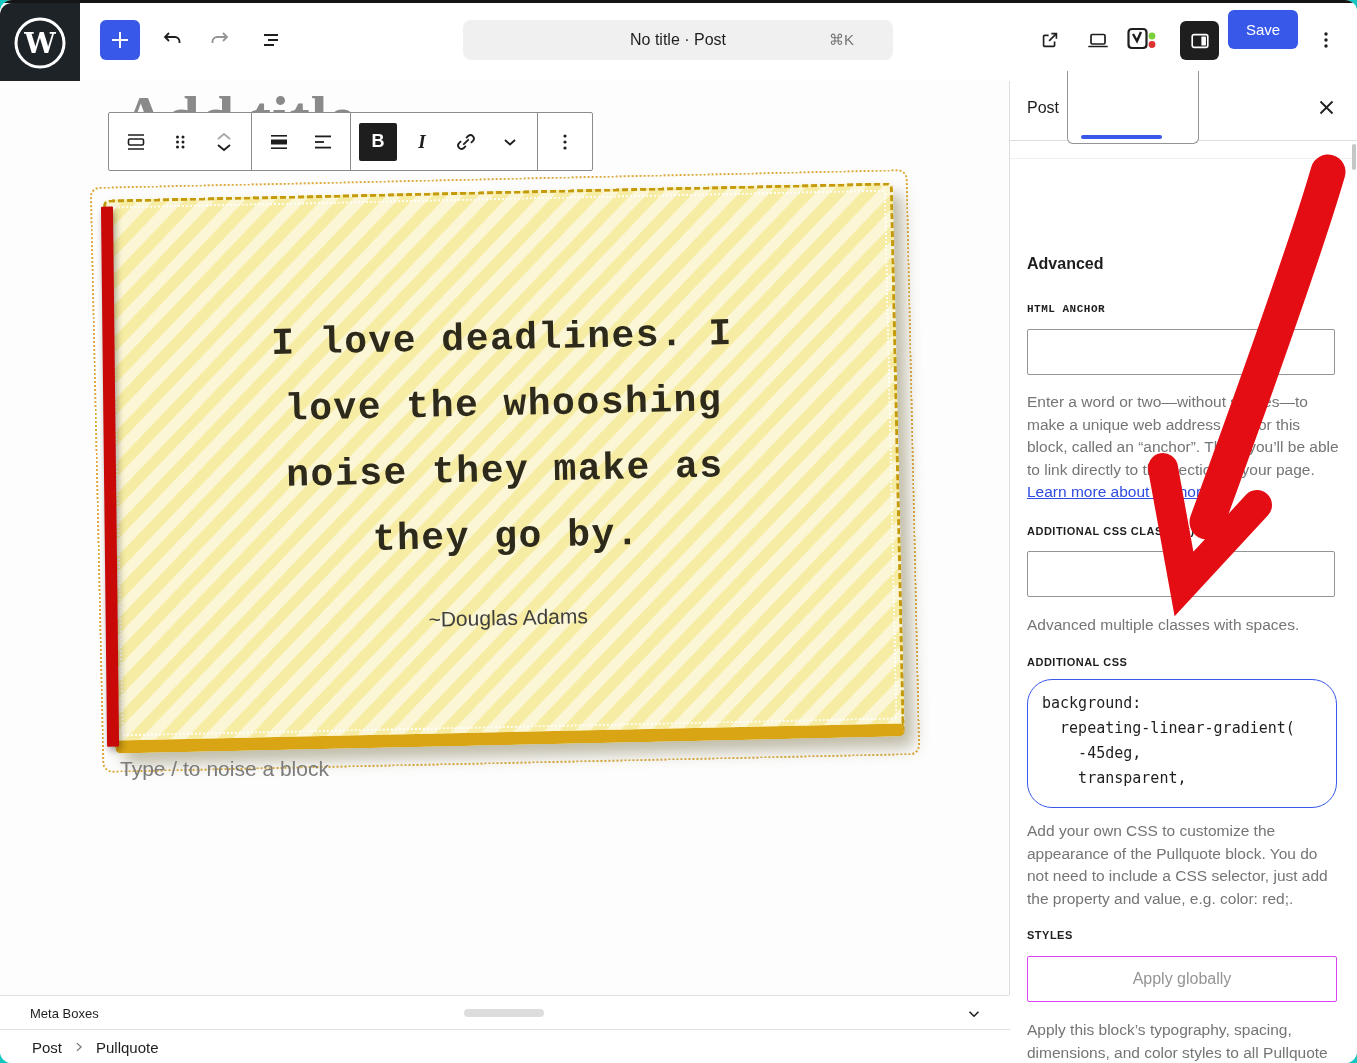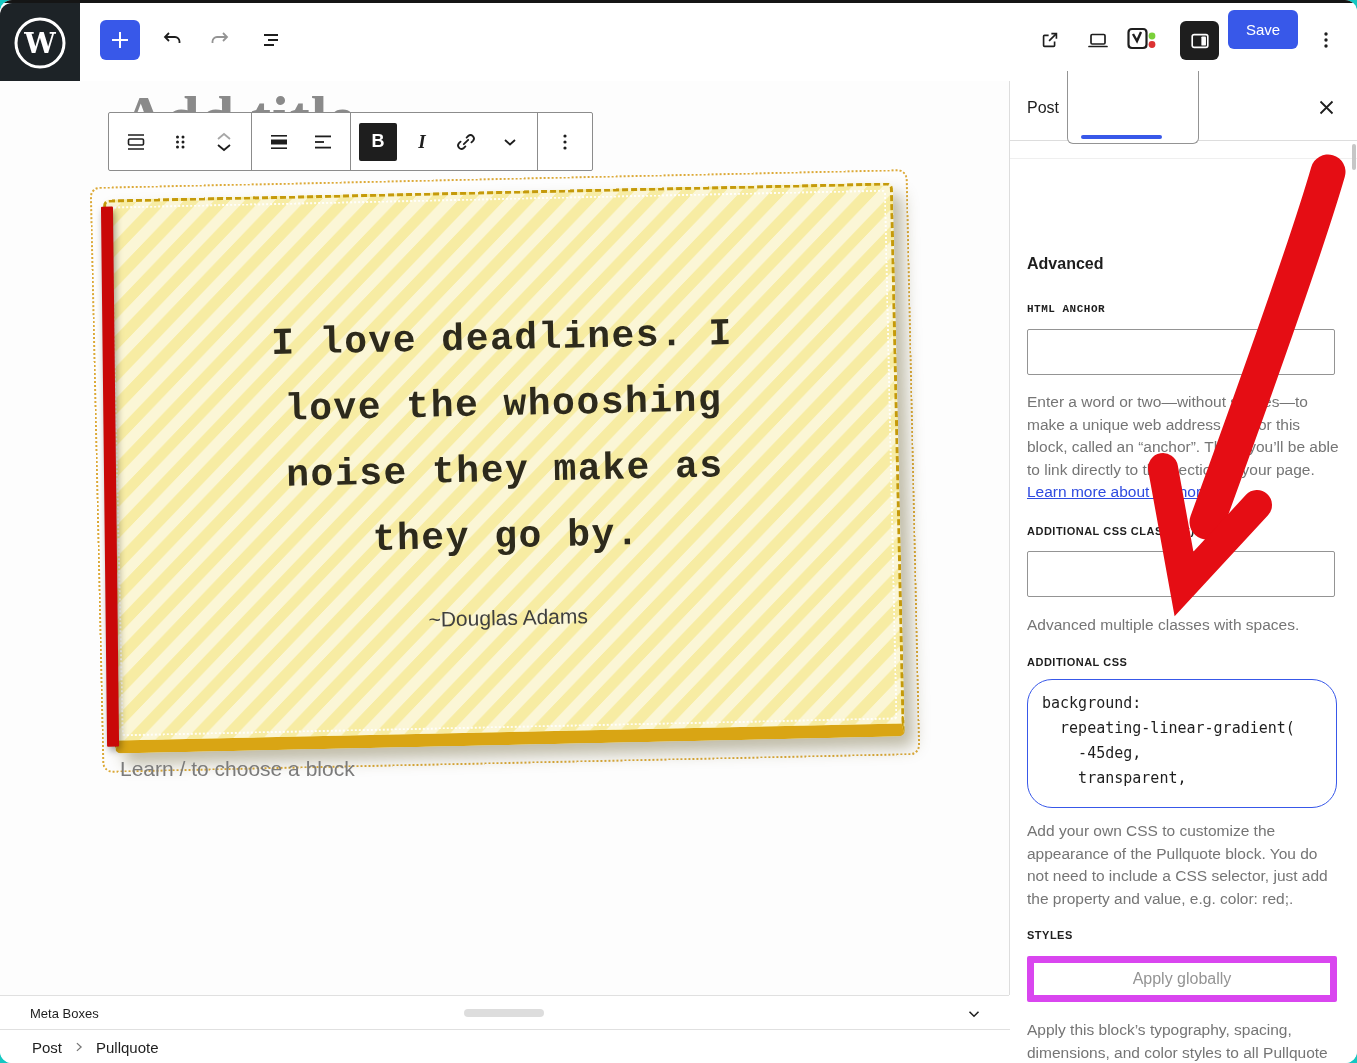--- a/index.html
+++ b/index.html
@@ -64,21 +64,21 @@
   .sb-scrollthumb{position:absolute;right:1px;top:63px;width:4px;height:26px;background:#c6c6c6;border-radius:2px;}
   .sb-content{position:absolute;left:17px;top:78px;width:310px;}
   .sb-h2{position:absolute;font-size:16px;font-weight:700;color:#1e1e1e;}
   .sb-label{position:absolute;font-size:11px;font-weight:700;letter-spacing:.5px;color:#1e1e1e;}
   .sb-input{position:absolute;width:308px;height:46px;border:1px solid #949494;border-radius:2px;background:#fff;font-size:15px;padding:0 10px;box-sizing:border-box;font-family:"Liberation Sans",sans-serif;}
   .sb-help{position:absolute;width:312px;font-size:15.5px;line-height:22.5px;color:#757575;}
   .sb-help a{color:#2f4be0;}
   .css-box{position:absolute;width:310px;height:129px;border:1.5px solid #3858e9;border-radius:3px;box-sizing:border-box;overflow:hidden;background:#fff;padding:11px 0 0 14px;}
   .code-line{font-family:"DejaVu Sans Mono",monospace;font-size:15px;line-height:25px;color:#1e1e1e;white-space:pre;}
   .resize-h{position:absolute;right:2px;bottom:2px;width:11px;height:11px;background:repeating-linear-gradient(135deg,#b5b5b5 0 1.5px,transparent 1.5px 4.5px);clip-path:polygon(100% 0,100% 100%,0 100%);}
-  .apply-btn{position:absolute;width:310px;height:46px;border:7px solid #d946ef;border-radius:2px;background:#fff;color:#949494;font-size:16px;font-family:"Liberation Sans",sans-serif;display:flex;align-items:center;justify-content:center;box-sizing:border-box;}
+  .apply-btn{position:absolute;width:310px;height:46px;border:1px solid #d946ef;border-radius:2px;background:#fff;color:#949494;font-size:16px;font-family:"Liberation Sans",sans-serif;display:flex;align-items:center;justify-content:center;box-sizing:border-box;}
 
   
   .anno{position:absolute;inset:0;pointer-events:none;z-index:50;}
 </style>
 </head>
 <body>
 
 <div class="window">
   <div class="topstrip"></div>
 
@@ -105,20 +105,24 @@
           <path d="M15 5l4 4-4 4"></path>
           <path d="M19 9H9a4.5 4.5 0 0 0-4.5 4.5V15"></path>
         </svg>
     </div>
     <div class="hbtn" style="left:251px;top:17px;">
       <svg width="24" height="24" viewBox="0 0 24 24" fill="none" stroke="currentColor" stroke-width="1.8">
           <path d="M5 7h14M9 12h10M5 17h10"></path>
         </svg>
     </div>
 
+    <div class="cmdbar">
+      <span class="cmd-title">No title · Post</span>
+      <span class="cmd-k">⌘K</span>
+    </div>
 
     <div class="hbtn" style="left:1030px;top:17px;">
       <svg width="22" height="22" viewBox="0 0 24 24" fill="none" stroke="currentColor" stroke-width="1.8">
           <path d="M13.5 5H19v5.5"></path>
           <path d="M19 5l-8 8"></path>
           <path d="M17 13.5V18a1 1 0 0 1-1 1H6a1 1 0 0 1-1-1V8a1 1 0 0 1 1-1h4.5"></path>
         </svg>
     </div>
     <div class="hbtn" style="left:1078px;top:17px;">
       <svg width="24" height="24" viewBox="0 0 24 24" fill="none" stroke="currentColor" stroke-width="1.7">
@@ -228,21 +232,21 @@
         <div class="tb-slot">
           <svg width="24" height="24" viewBox="0 0 24 24" fill="currentColor">
               <circle cx="12" cy="6" r="1.6"></circle>
               <circle cx="12" cy="12" r="1.6"></circle>
               <circle cx="12" cy="18" r="1.6"></circle>
             </svg>
         </div>
       </div>
     </div>
 
-    <div class="para-ph">Learn / to choose a block</div>
+    <div class="para-ph">Type / to noise a block</div>
   </div>
 
   <div class="metabar">
     <span class="mb-label">Meta Boxes</span>
     <div class="mb-pill"></div>
     <div class="mb-chev">
       <svg width="18" height="18" viewBox="0 0 20 20" fill="none" stroke="currentColor" stroke-width="1.7">
           <path d="M5 7.5l5 5 5-5"></path>
         </svg>
     </div>

